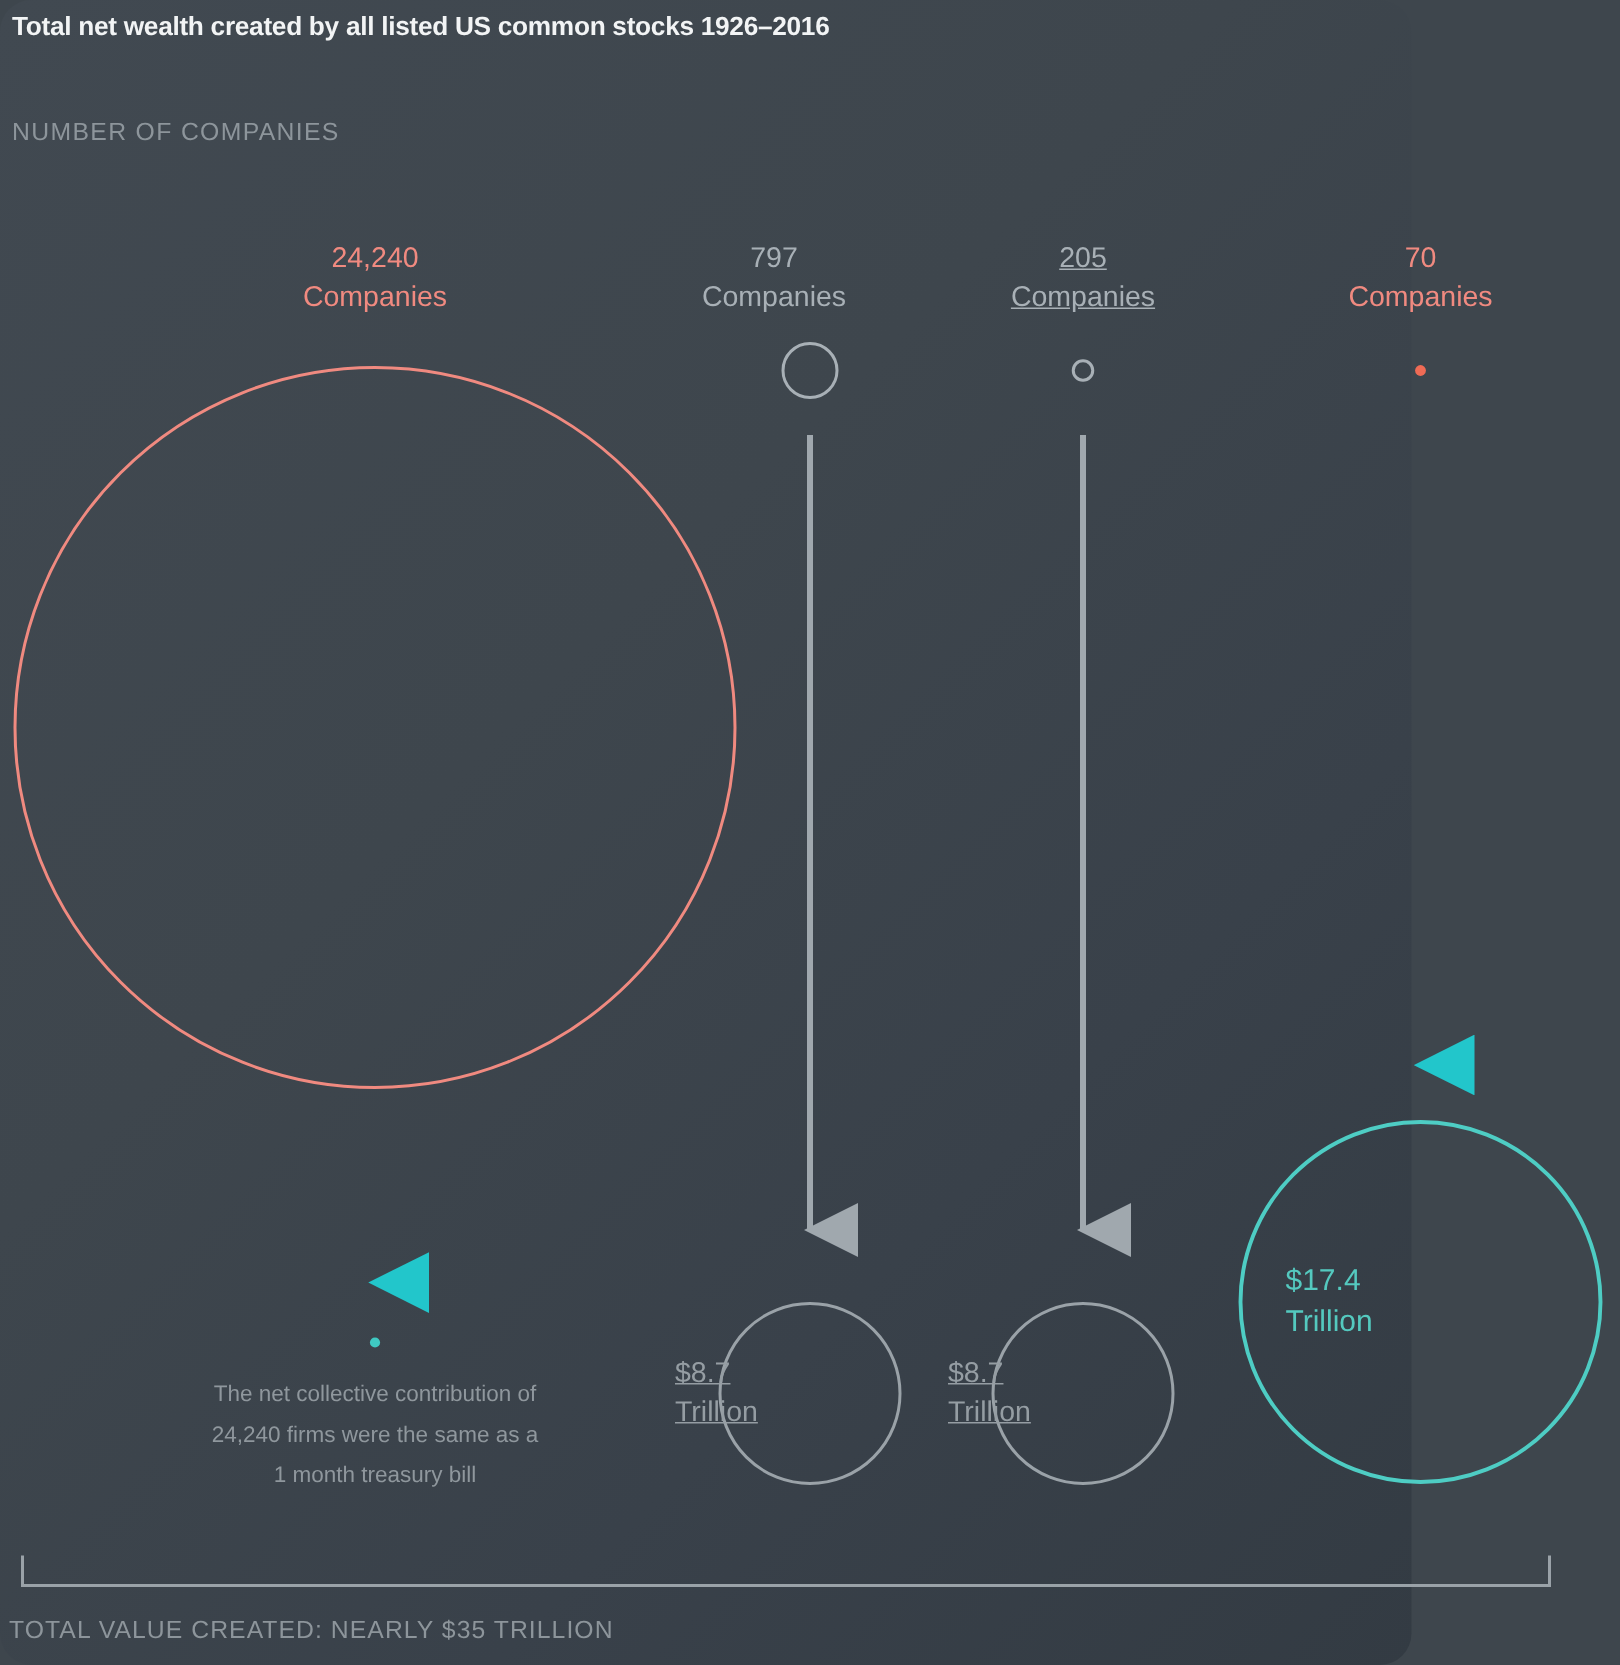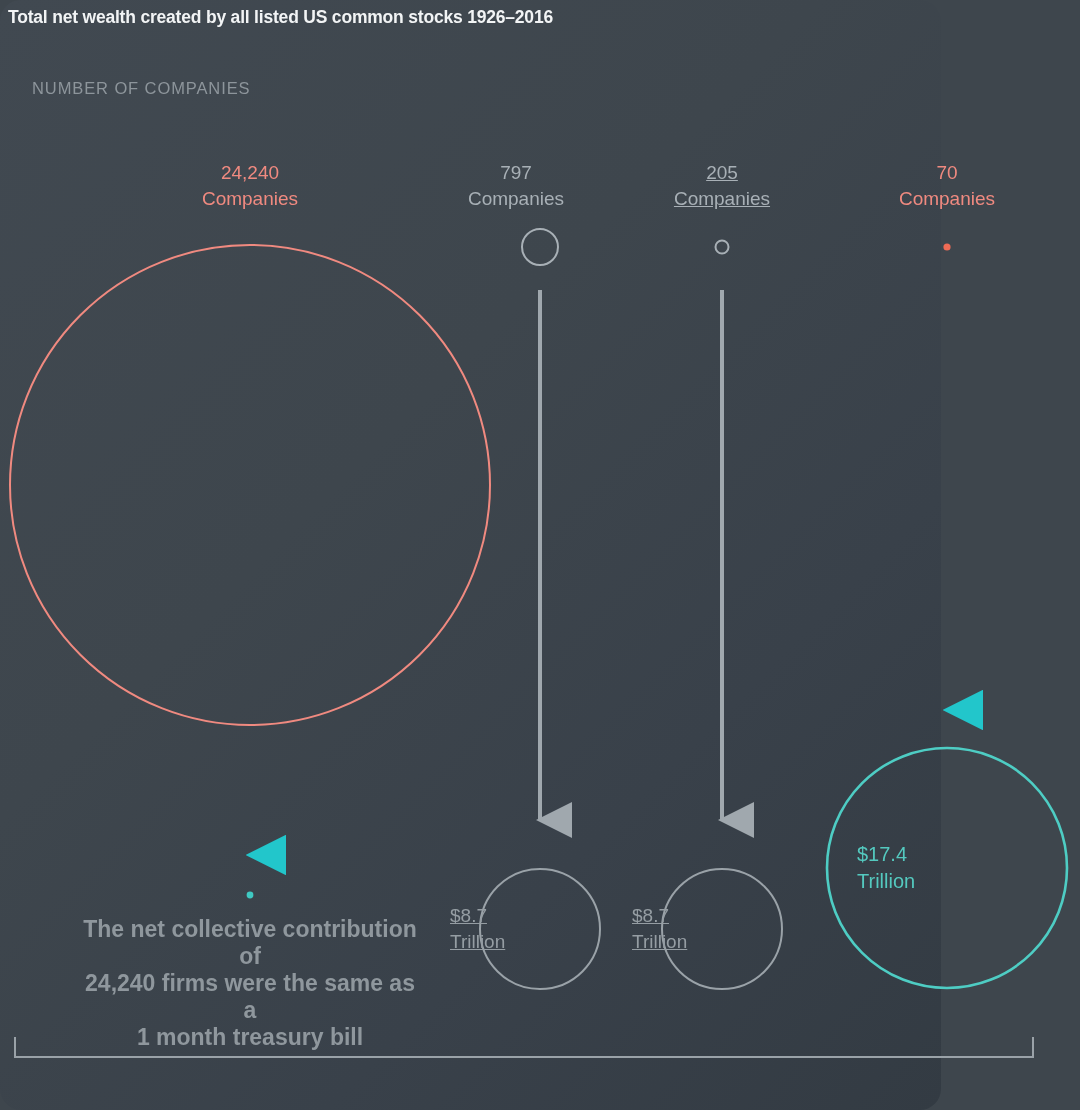--- a/index.html
+++ b/index.html
@@ -20,21 +20,20 @@
 
   .hdr-title {
     position:absolute; left:8px; top:7px;
     font-size:17.5px; font-weight:bold; color:#f2f4f5;
     letter-spacing:-0.2px; white-space:nowrap;
   }
   .hdr-sub {
     position:absolute; left:8px; top:79px;
     font-size:16.5px; color:#8d959b; letter-spacing:0.9px;
     white-space:nowrap;
-    margin-left:24px;
   }
   .footer-label {
     position:absolute; left:6px; top:1078px;
     font-size:16.5px; color:#8d959b; letter-spacing:0.7px;
     white-space:nowrap;
   }
 
   .col-head {
     position:absolute; width:260px; text-align:center;
     line-height:26px; font-size:19px;
@@ -47,21 +46,21 @@
   .circle-label {
     position:absolute; width:180px; 
     line-height:26px; font-size:19px;
   }
   .cl-gray { color:#959da3;text-decoration:underline; }
   .cl-teal { color:#54c9bf; }
   .cl-teal.big { font-size:20px; line-height:27px; }
 
   .note {
     position:absolute; width:340px; text-align:center;
-    font-size:23px; line-height:27px; color:#8f979d;font-weight:bold;
+    font-size:15px; line-height:27px; color:#8f979d;
   }
 </style>
 </head>
 <body>
 
 <div id="page">
 
   <div class="hdr-title">Total net wealth created by all listed US common stocks 1926–2016</div>
   <div class="hdr-sub">NUMBER OF COMPANIES</div>
 
@@ -143,14 +142,15 @@
     <span>$17.4</span><br>
     <span>Trillion</span>
   </div>
 
   <div class="note" style="left:80px; top:916px;">
     <span>The net collective contribution of</span><br>
     <span>24,240 firms were the same as a</span><br>
     <span>1 month treasury bill</span>
   </div>
 
+  <div class="footer-label">TOTAL VALUE CREATED: NEARLY $35 TRILLION</div>
 
 </div>
 
 </body></html>

